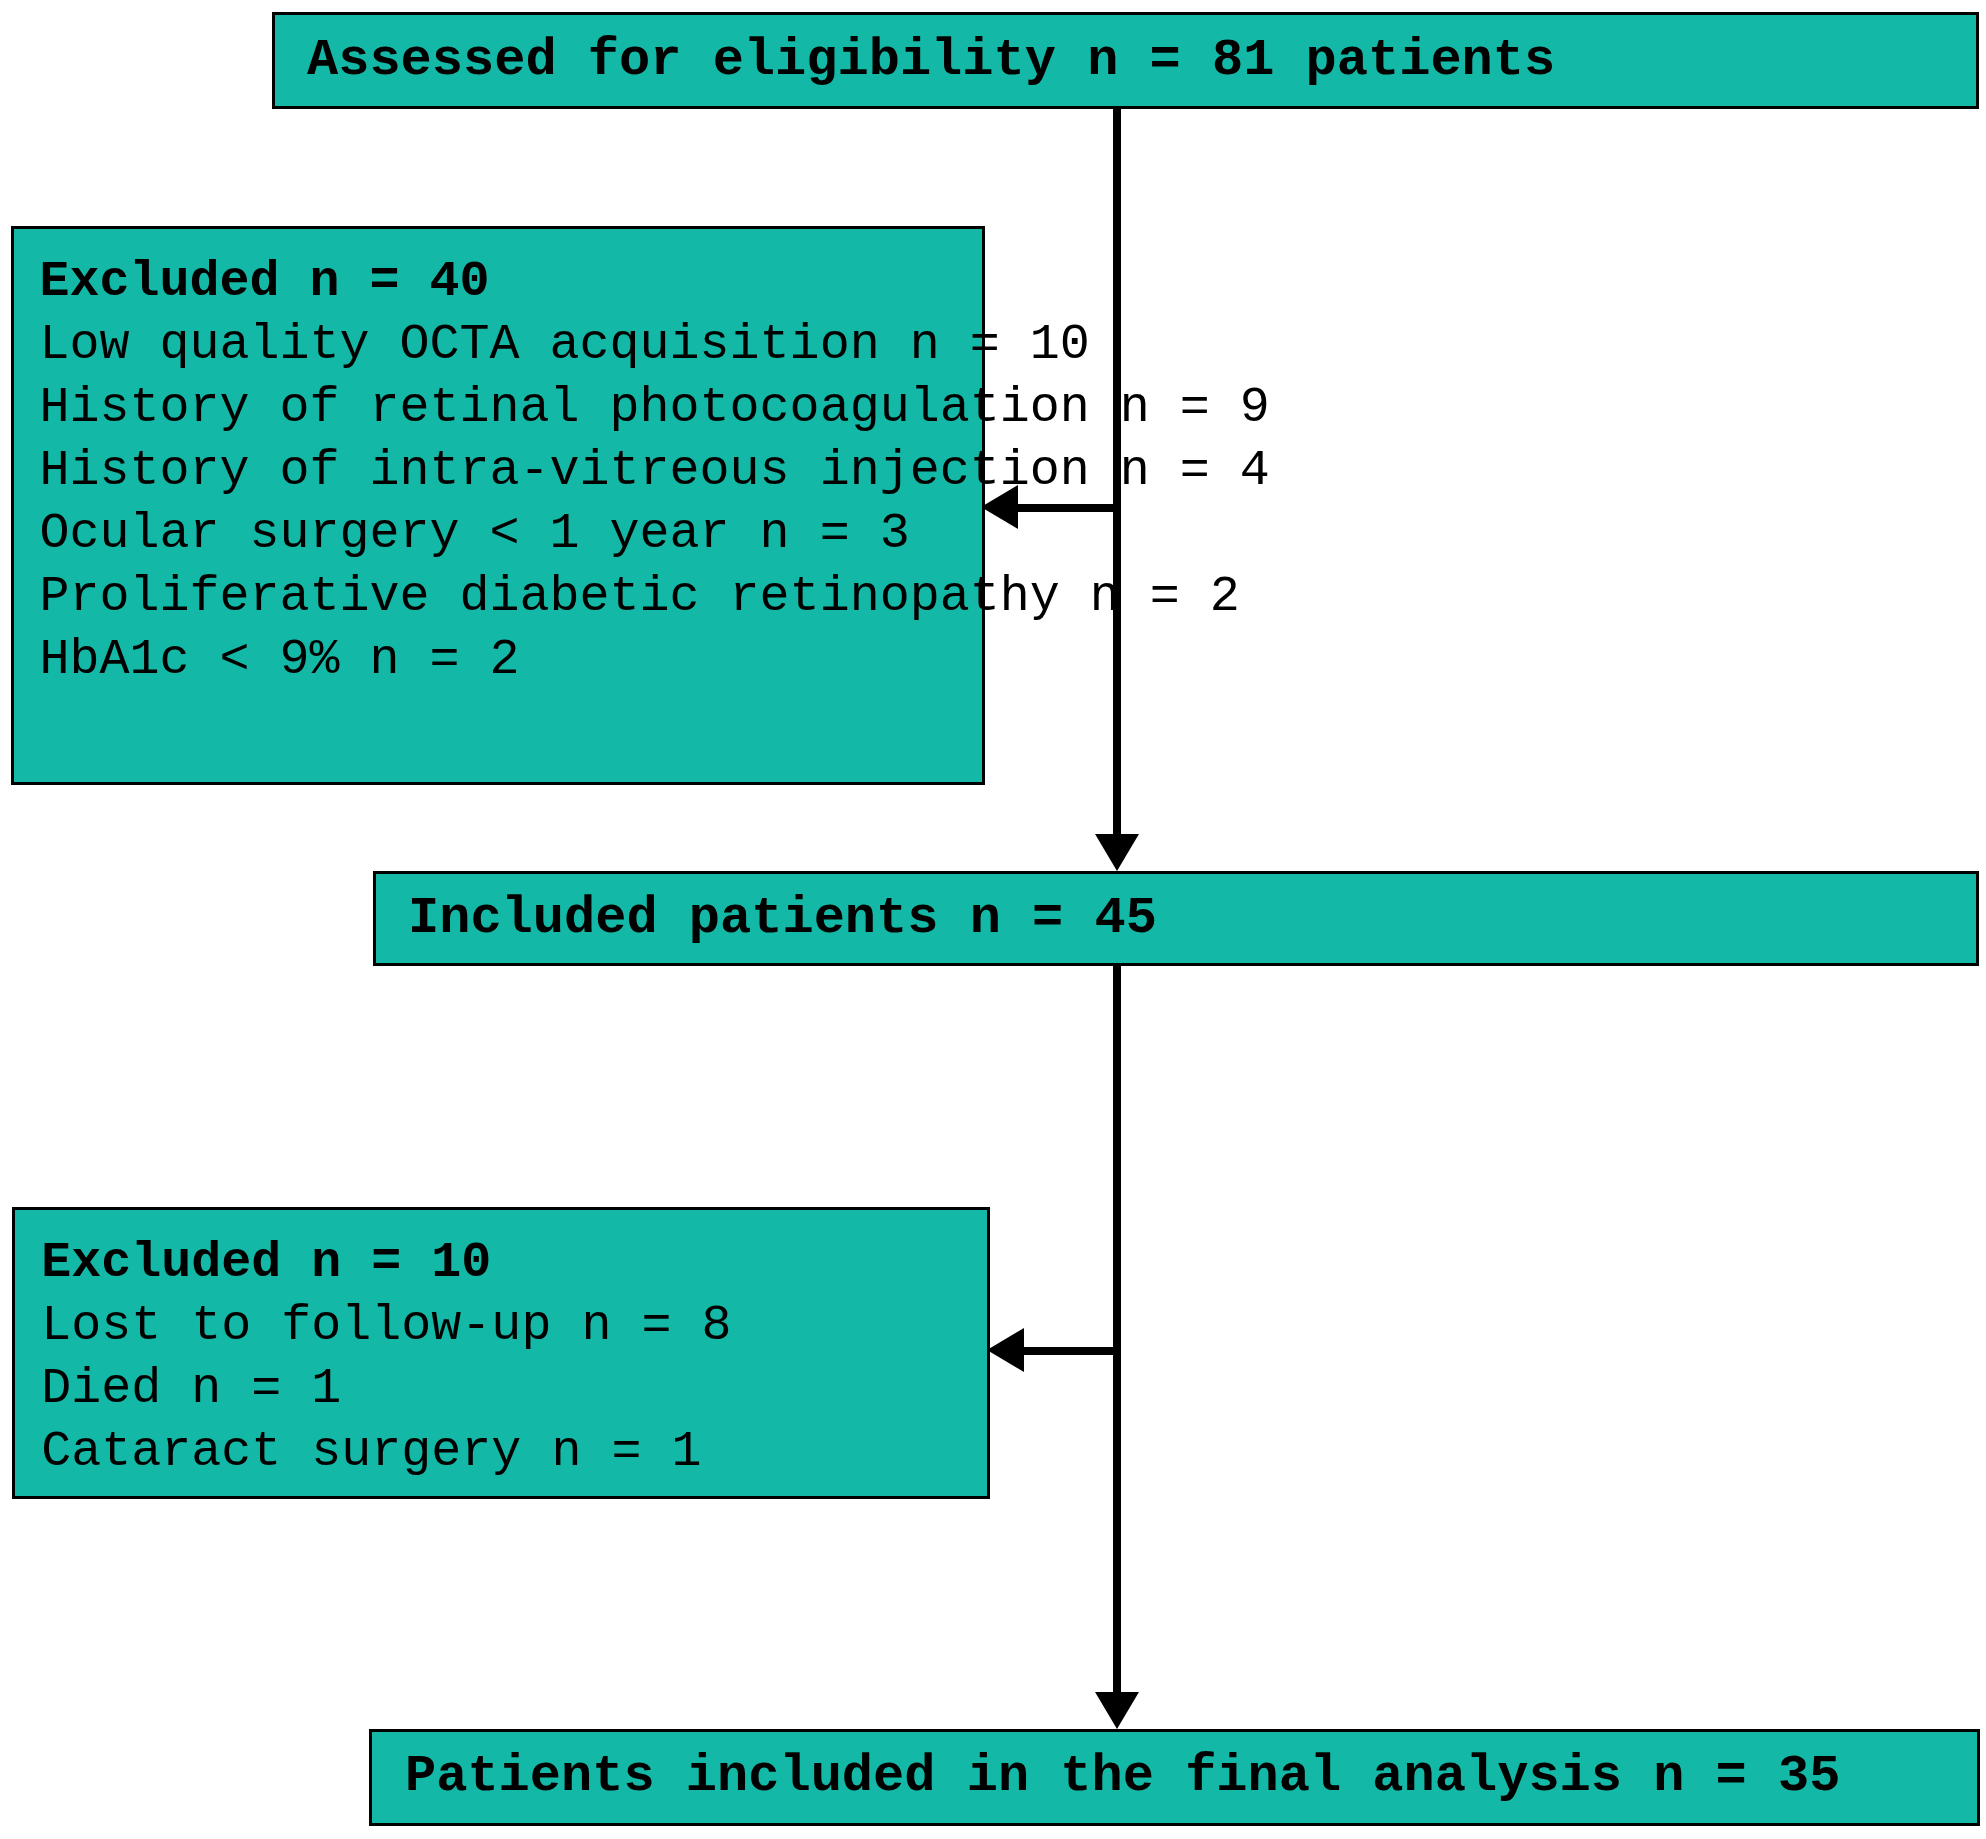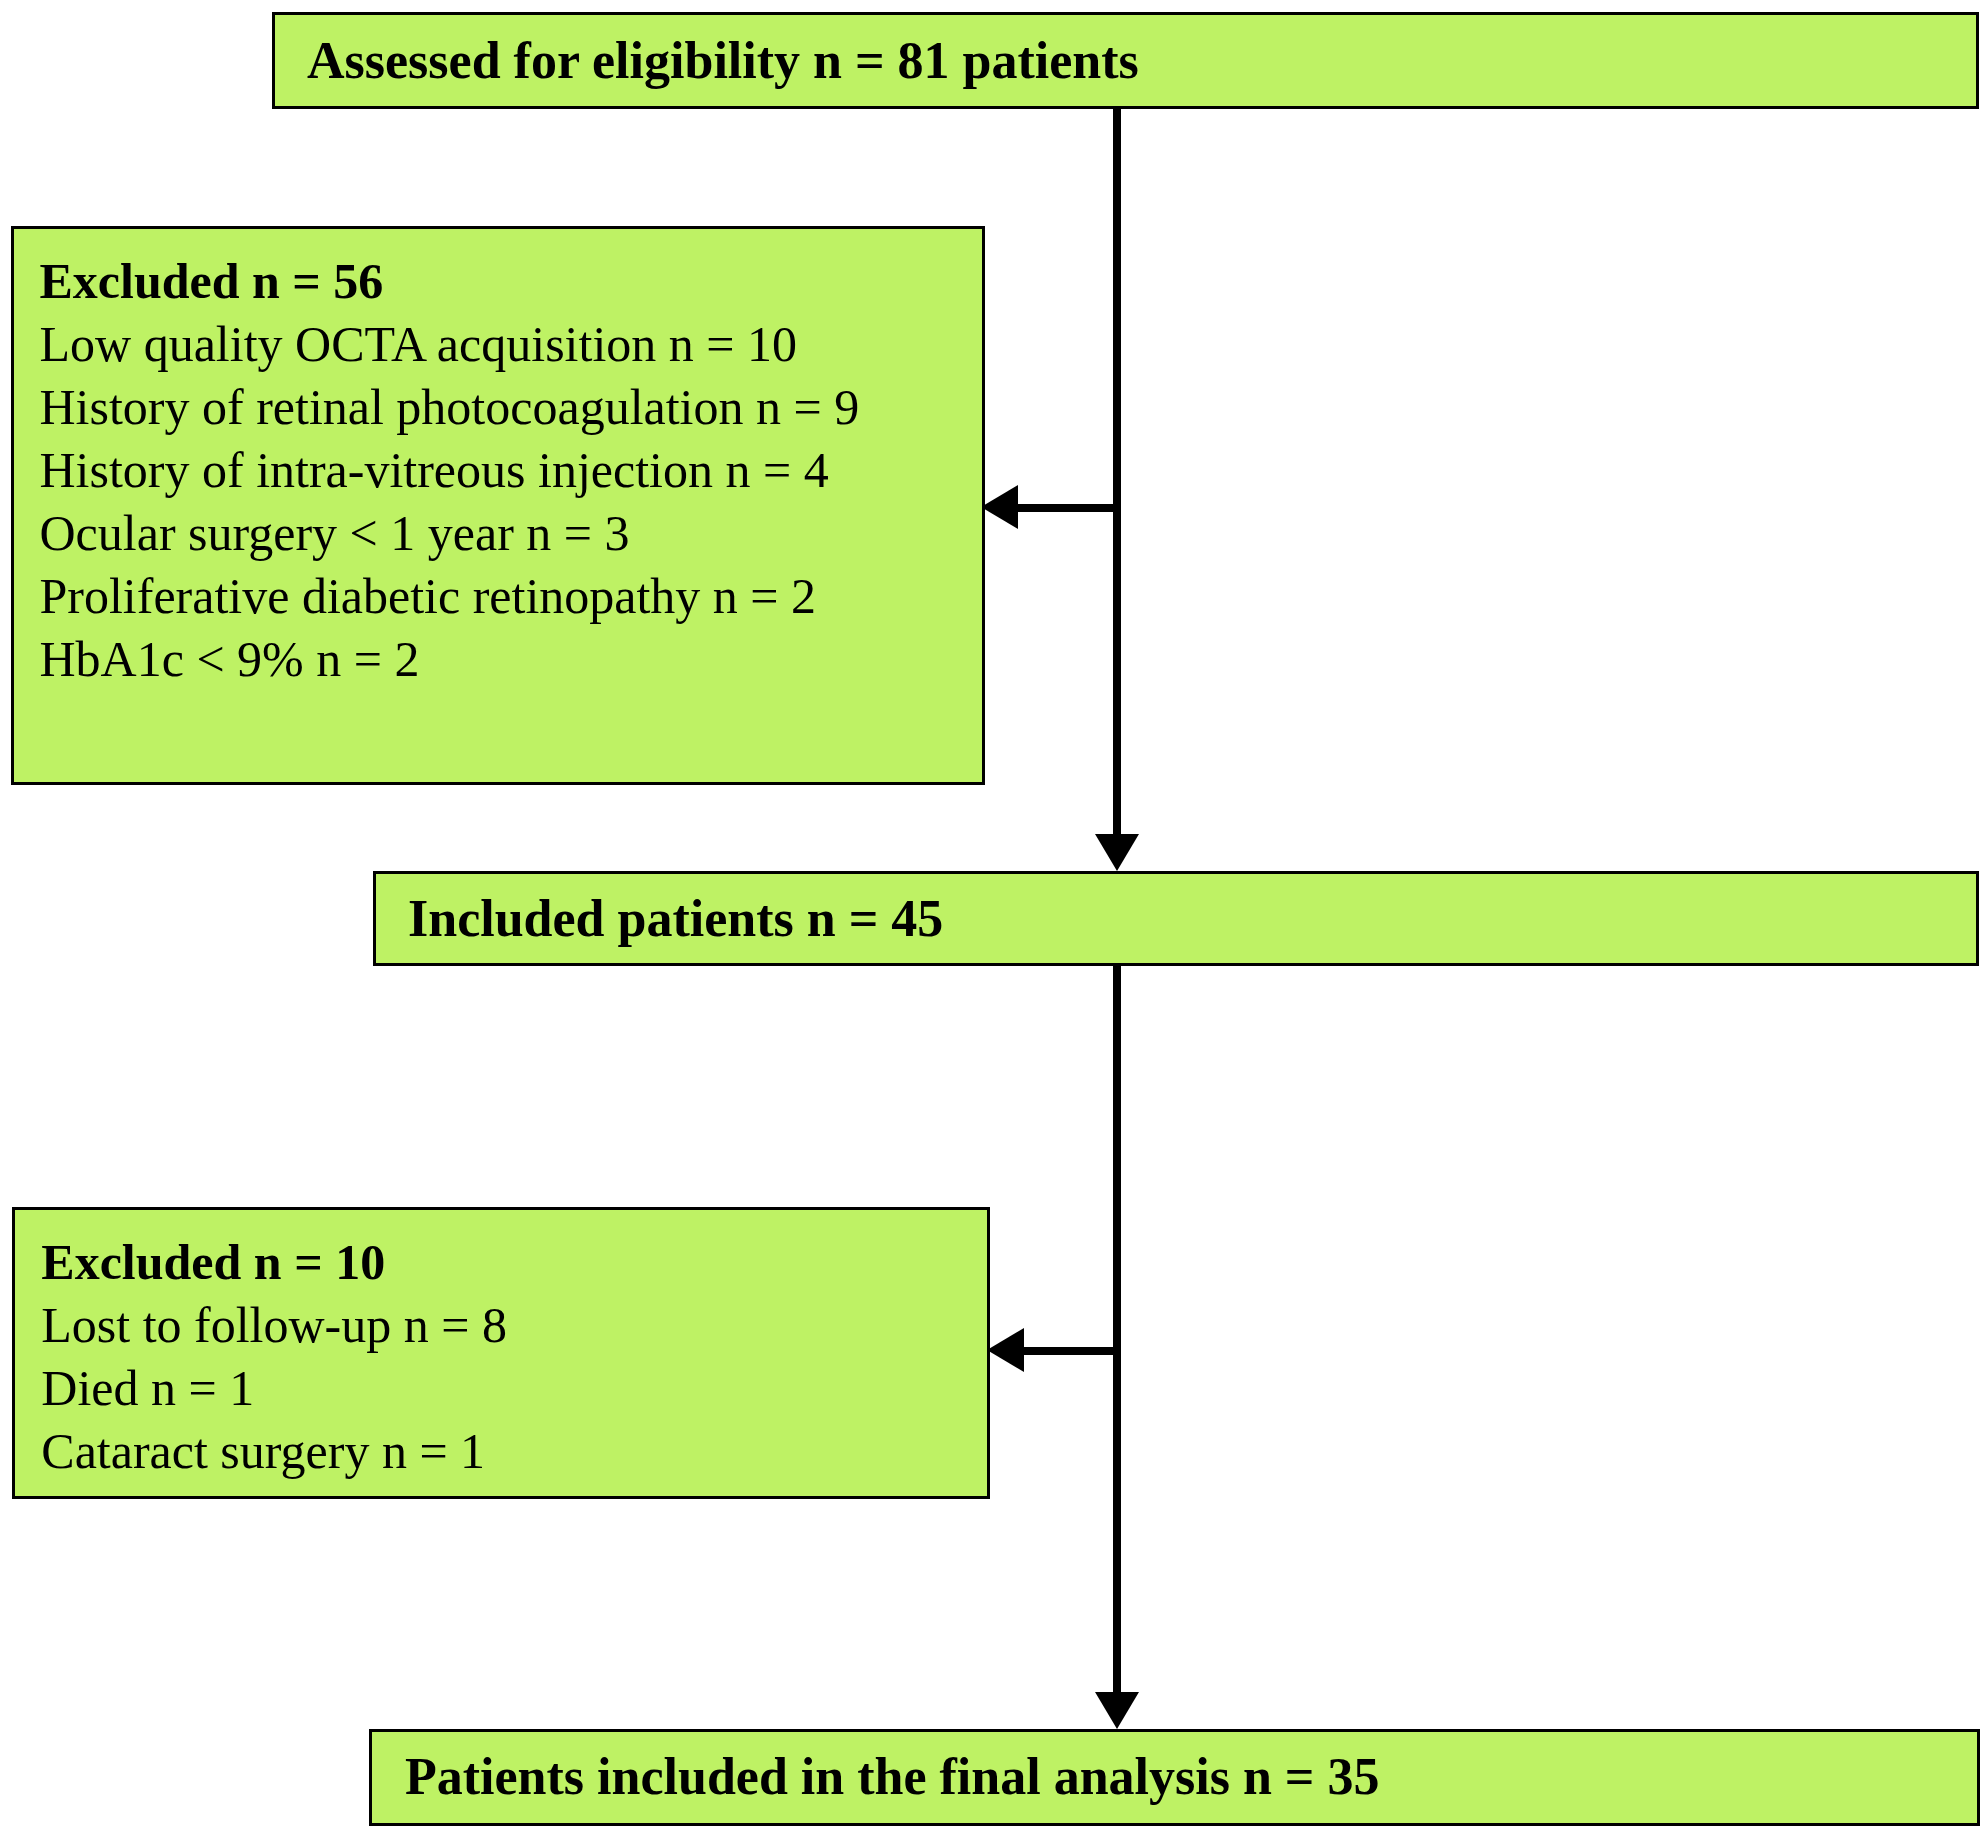--- a/index.html
+++ b/index.html
@@ -13,22 +13,23 @@
     height: 1839px;
     background: #ffffff;
     font-family: "Liberation Serif", "DejaVu Serif", serif;
     color: #000000;
     overflow: hidden;
   }
 
   .box {
     position: absolute;
     border: 3.5px solid #000000;
-    background: #bef264;
+    background: #14b8a6;
     box-sizing: border-box;
+    font-family: Liberation Mono, monospace;
   }
 
   .box-text {
     position: absolute;
     white-space: nowrap;
     line-height: 1.0;
   }
 
   .title-text {
     font-weight: bold;
@@ -95,21 +96,21 @@
   </div>
 
   <div class="vline" style="left:1113px; top:109px; height:727px;"></div>
   <div class="arrow-down" style="left:1095px; top:834px;"></div>
 
   <div class="hline" style="left:1015px; top:504px; width:104px;"></div>
   <div class="arrow-left" style="left:981px; top:485px;"></div>
 
   <div class="box" style="left:10.5px; top:226px; width:974px; height:559px;">
     <div class="exclusion-list">
-      <div class="list-head">Excluded n = 56</div>
+      <div class="list-head">Excluded n = 40</div>
       <div class="list-item">Low quality OCTA acquisition n = 10</div>
       <div class="list-item">History of retinal photocoagulation n = 9</div>
       <div class="list-item">History of intra-vitreous injection n = 4</div>
       <div class="list-item">Ocular surgery &lt; 1 year n = 3</div>
       <div class="list-item">Proliferative diabetic retinopathy n = 2</div>
       <div class="list-item">HbA1c &lt; 9% n = 2</div>
     </div>
   </div>
 
   <div class="box" style="left:373px; top:871px; width:1606px; height:95px;">

